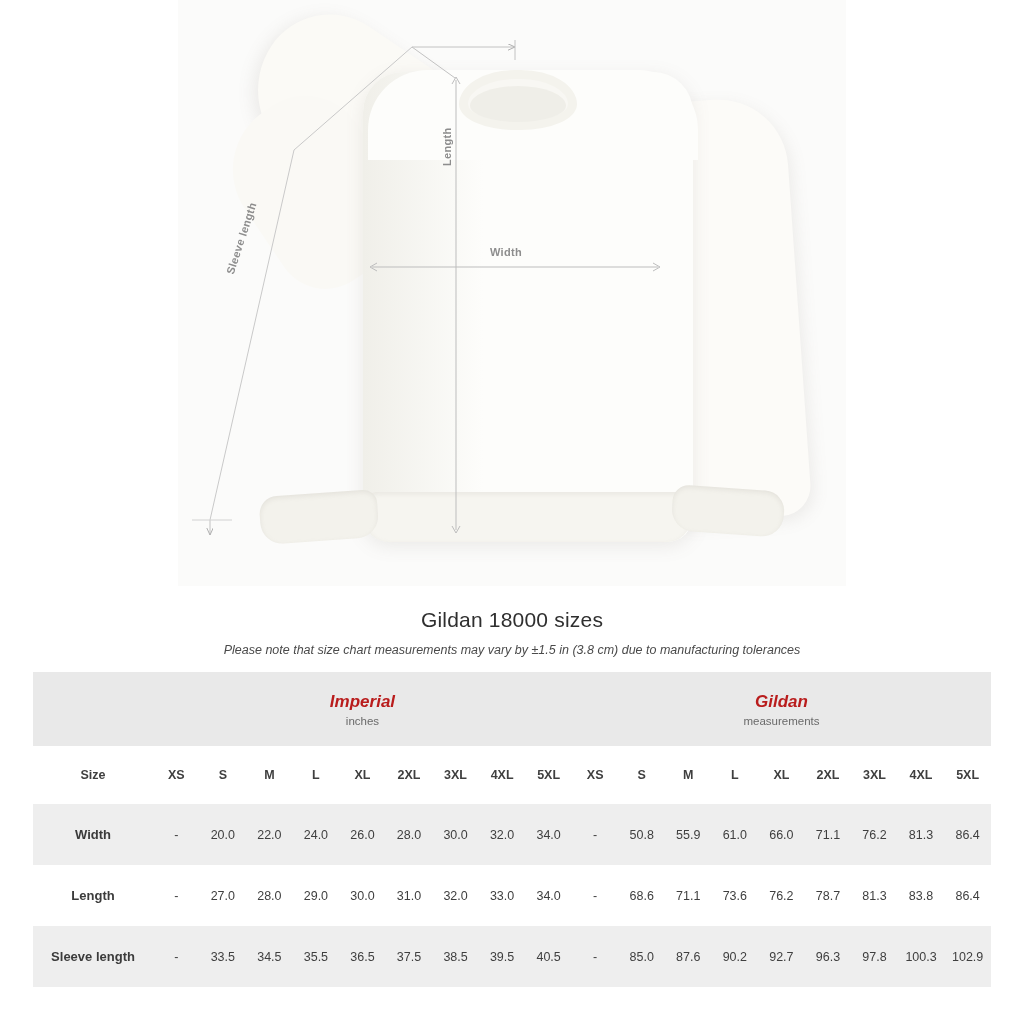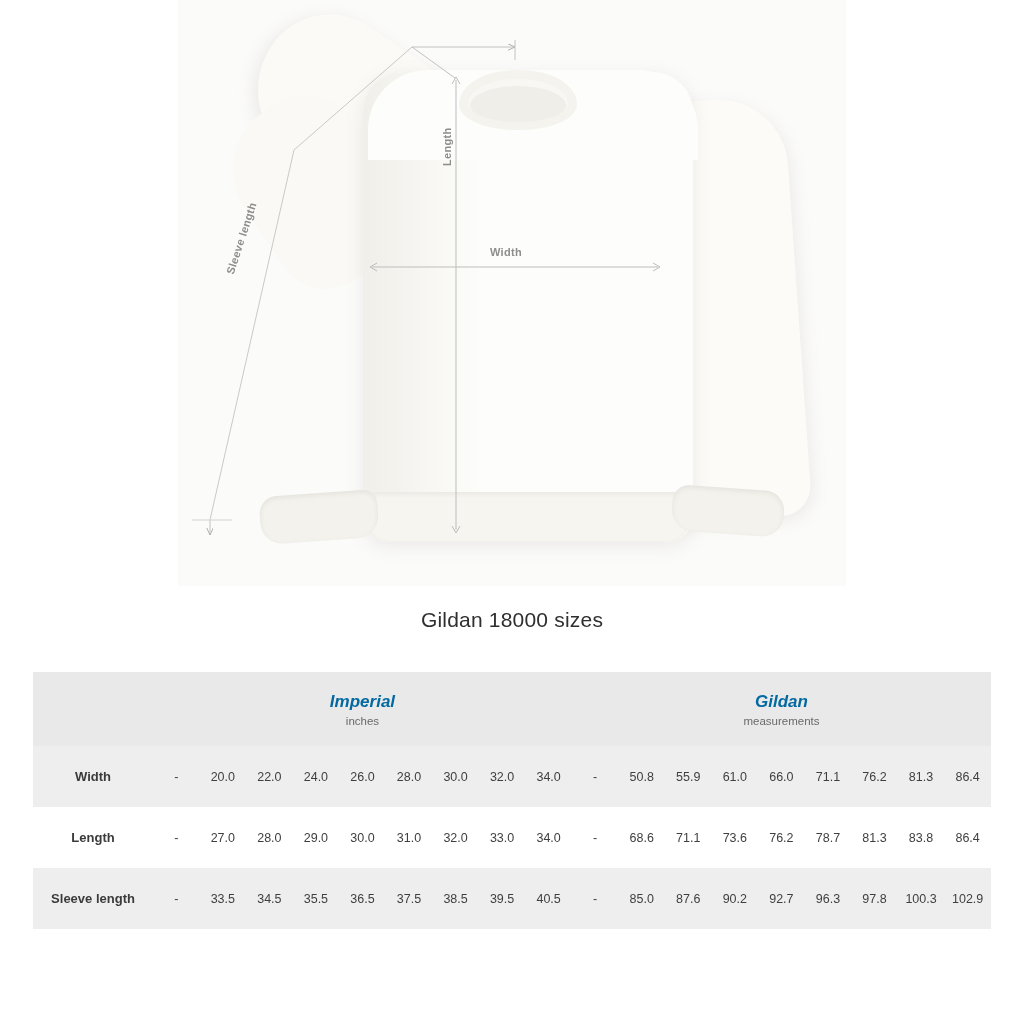--- a/index.html
+++ b/index.html
@@ -219,21 +219,21 @@
     color: #3f3f3f;
   }
   .unit-head td {
     height: 72px;
     background: #e9e9e9;
   }
   .unit-title {
     font-size: 17px;
     font-style: italic;
     font-weight: bold;
-    color: #0369a1;
+    color: #b91c1c;
     line-height: 1.25;
   }
   .unit-sub {
     font-size: 11.5px;
     color: #6a6a6a;
     margin-top: 3px;
   }
   .row-head td {
     height: 56px;
     background: #ffffff;
@@ -302,20 +302,21 @@
     <path d="M653,263 L660,267 L653,271" fill="none" stroke="#bdbdbd" stroke-width="1"></path>
   </svg>
 
   <div class="ann-label len-label">Length</div>
   <div class="ann-label wid-label">Width</div>
   <div class="ann-label sleeve-label">Sleeve length</div>
 </div>
 
 <div class="title-block">
   <div class="chart-title">Gildan 18000 sizes</div>
+  <div class="chart-note">Please note that size chart measurements may vary by ±1.5 in (3.8 cm) due to manufacturing tolerances</div>
 </div>
 
 <div class="table-wrap">
   <table class="size-chart">
     <colgroup>
       <col class="col-label">
       <col span="9">
       <col span="9">
     </colgroup>
     <tbody>
@@ -324,20 +325,41 @@
         <td colspan="9">
           <div class="unit-title">Imperial</div>
           <div class="unit-sub">inches</div>
         </td>
         <td colspan="9">
           <div class="unit-title">Gildan</div>
           <div class="unit-sub">measurements</div>
         </td>
       </tr>
 
+      <tr class="row-head">
+        <td class="rowlabel">Size</td>
+        <td>XS</td>
+        <td>S</td>
+        <td>M</td>
+        <td>L</td>
+        <td>XL</td>
+        <td>2XL</td>
+        <td>3XL</td>
+        <td>4XL</td>
+        <td>5XL</td>
+        <td>XS</td>
+        <td>S</td>
+        <td>M</td>
+        <td>L</td>
+        <td>XL</td>
+        <td>2XL</td>
+        <td>3XL</td>
+        <td>4XL</td>
+        <td>5XL</td>
+      </tr>
 
       <tr class="data-row alt">
         <td class="rowlabel">Width</td>
         <td class="val">-</td>
         <td class="val">20.0</td>
         <td class="val">22.0</td>
         <td class="val">24.0</td>
         <td class="val">26.0</td>
         <td class="val">28.0</td>
         <td class="val">30.0</td>

